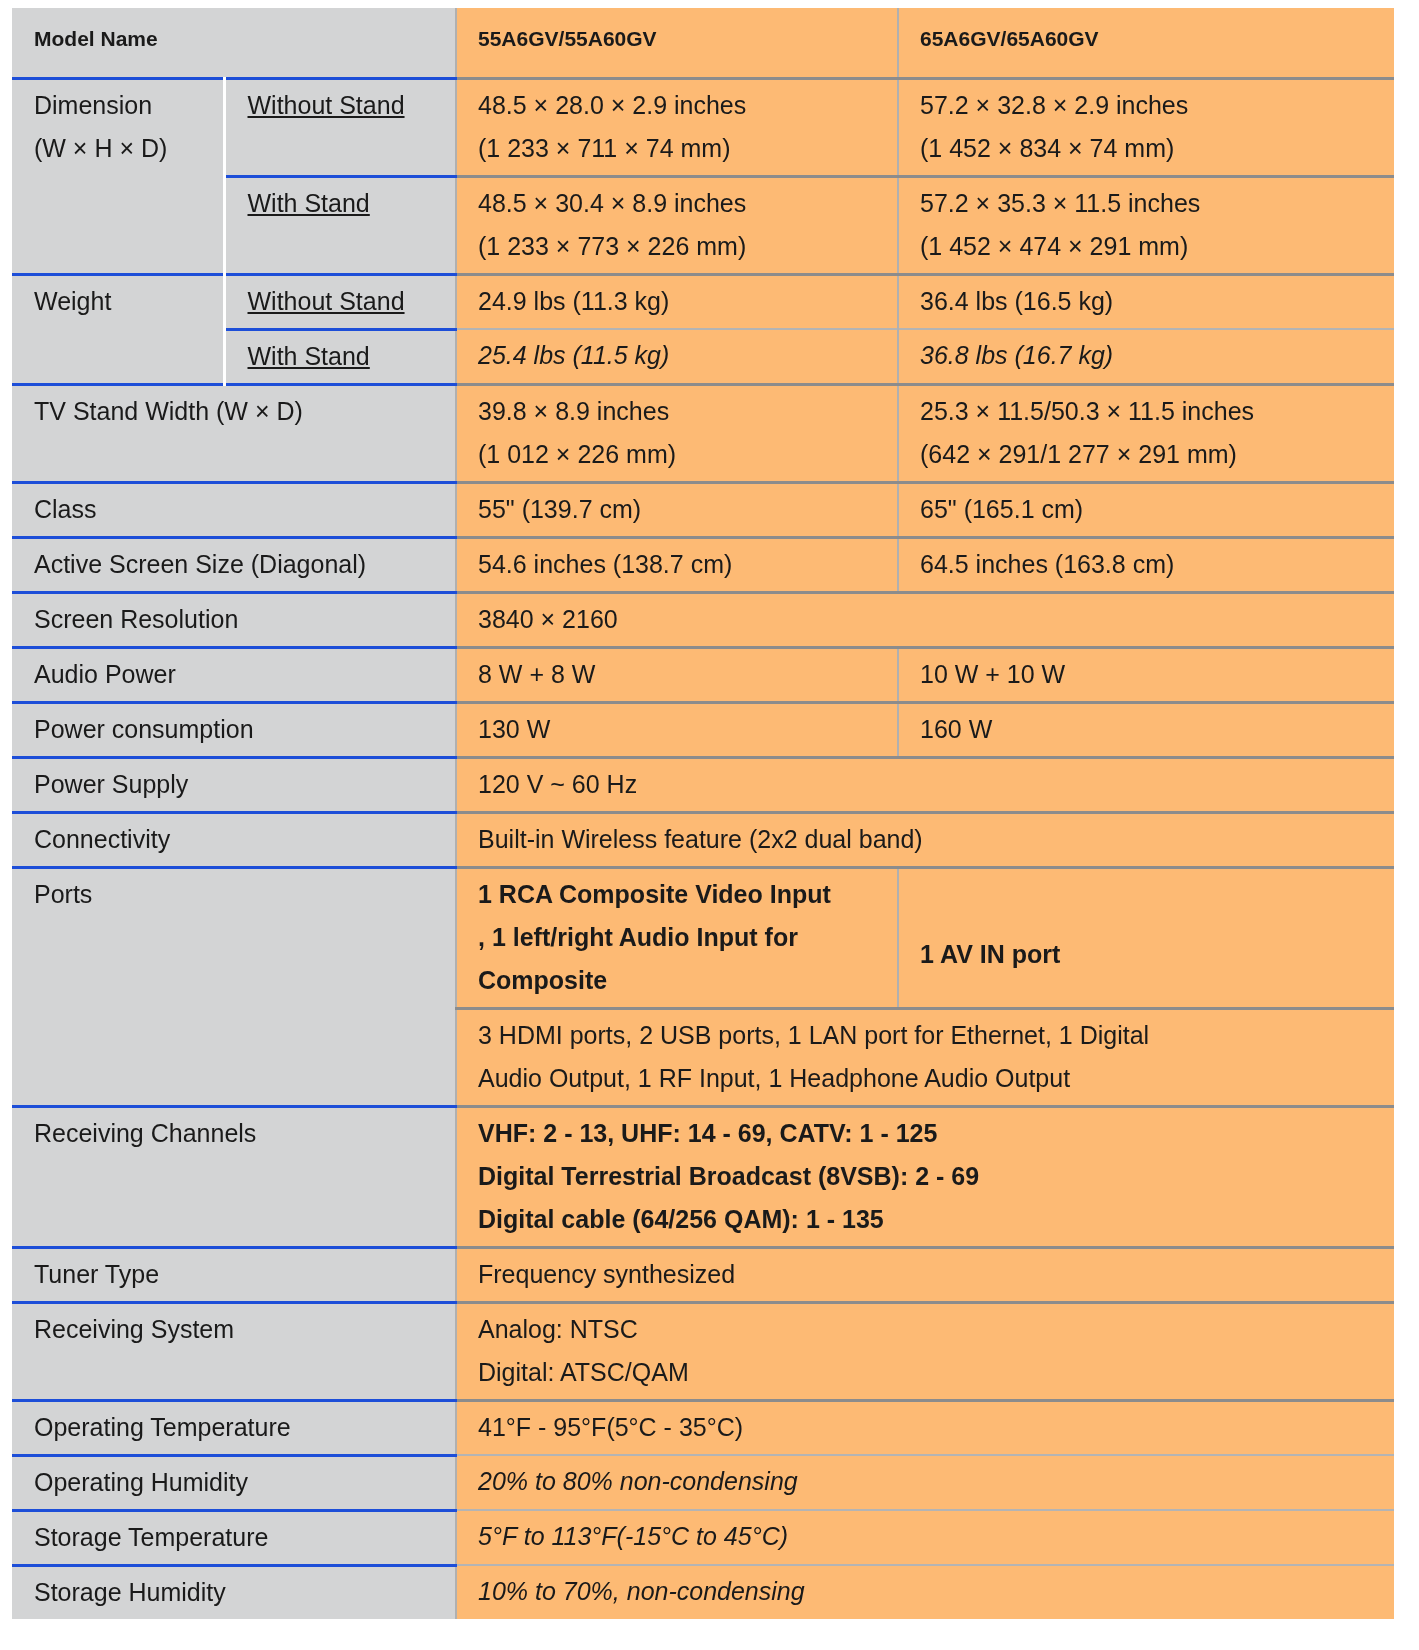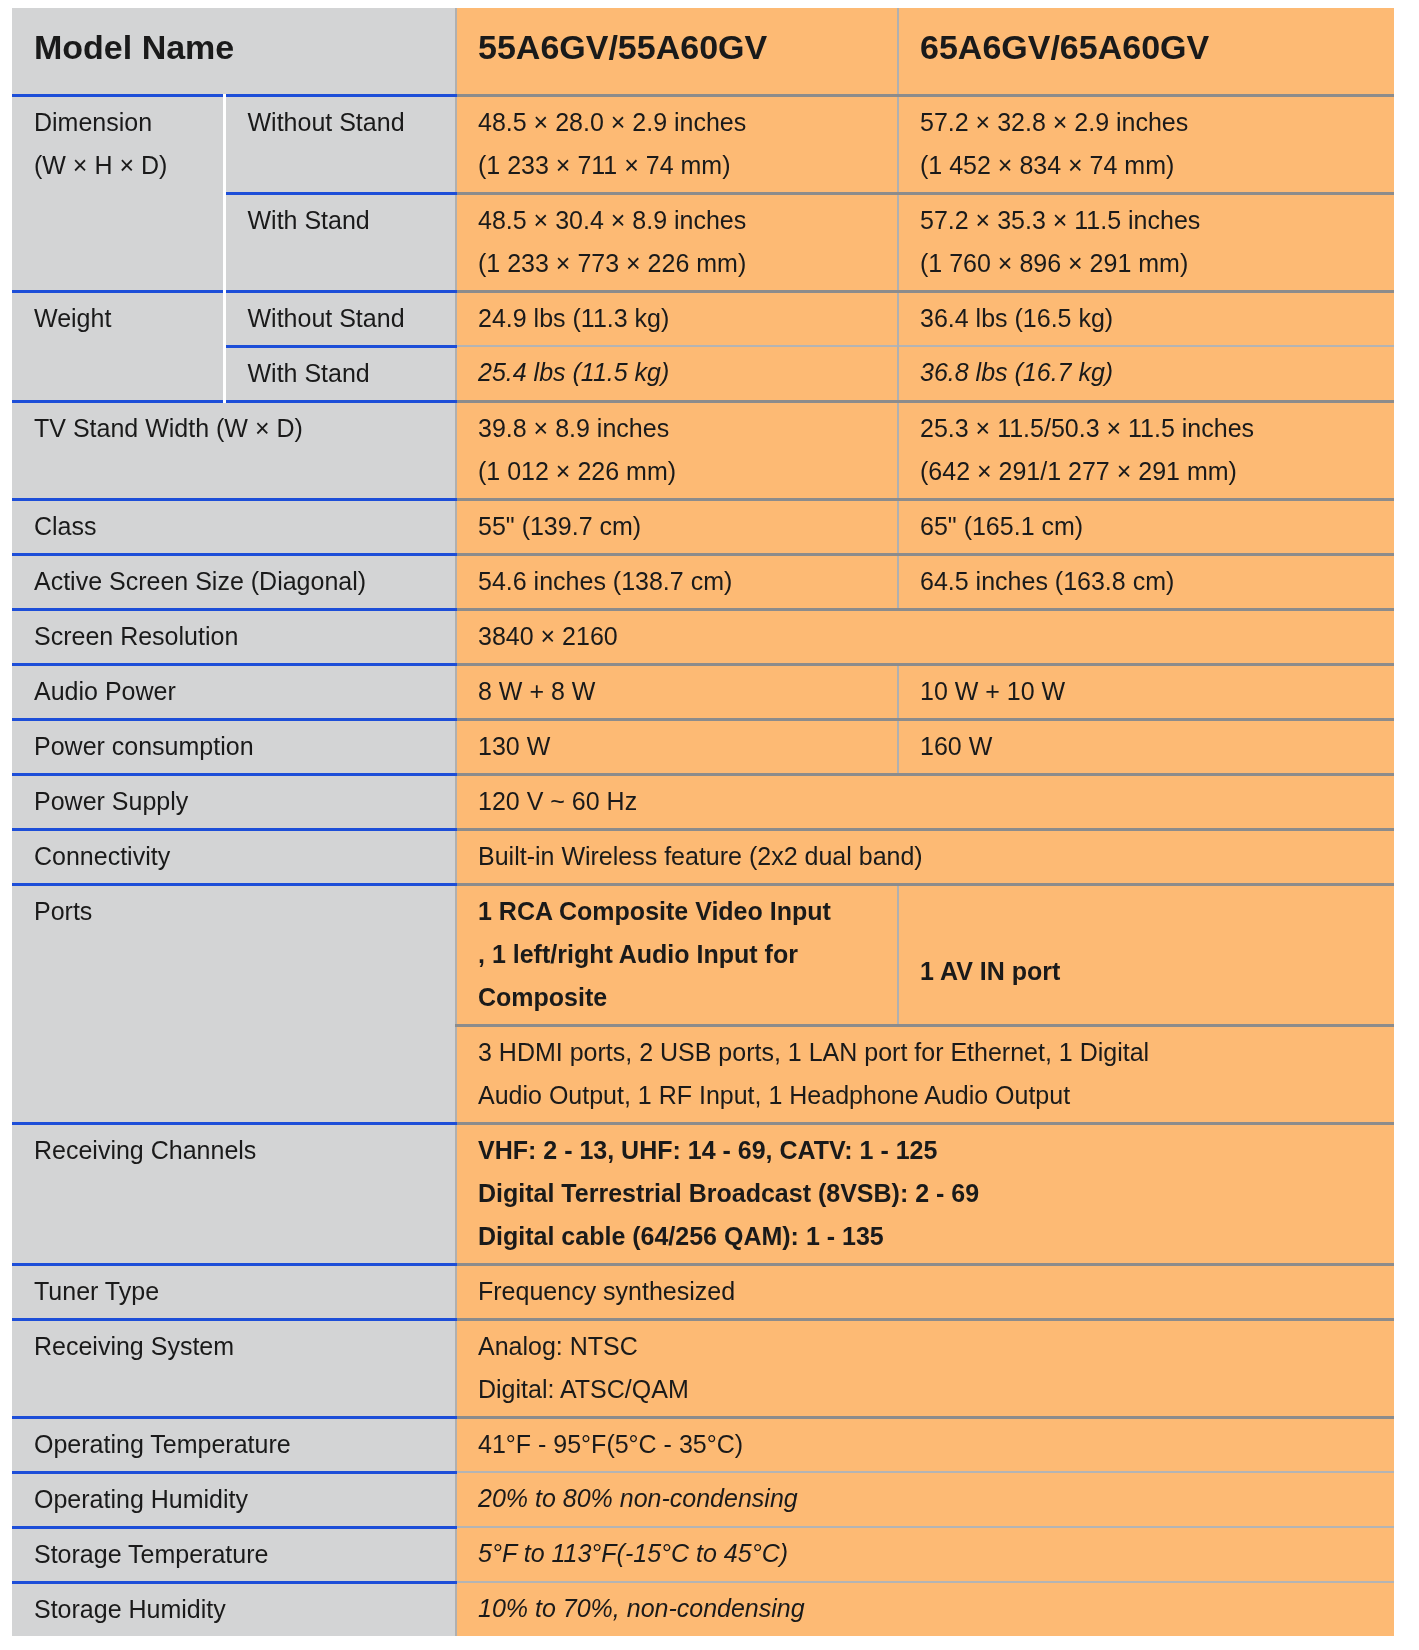--- a/index.html
+++ b/index.html
@@ -39,36 +39,37 @@
     background: #d3d4d5;
     border-top: 3px solid #1d4ed8;
     border-right: 3px solid #ffffff;
     padding: 9px 0 11px 22px;
     vertical-align: top;
     font-weight: normal;
   }
   td.lbl.nor { border-right: none; }
   td.lbl.sub {
     padding-left: 22px;
+    text-decoration: underline;
   }
 
   
   td.val {
     background: #fdba74;
     border-top: 3px solid #8c8c8c;
     border-left: 2px solid #b0b0b0;
     padding: 9px 0 11px 21px;
     vertical-align: top;
   }
   td.val.thin  { border-top: 2px solid #b4b4b4; font-style: italic; }
 
   
   td.hdr {
     font-weight: bold;
-    font-size: 34px;
+    font-size: 21px;
   }
   td.lbl.hdr { padding-top: 18px; padding-bottom: 24px; border-top: none; }
   td.val.hdr { padding-top: 18px; padding-bottom: 24px; border-top: none; }
 
   
   .ln { display: block; }
   .ln + .ln { margin-top: 11px; }
   .ln.gap + .ln.gap { }
 
   .tall { padding-bottom: 18px; }
@@ -110,21 +111,21 @@
   </tr>
 
   <tr>
     <td class="lbl sub nor">With Stand</td>
     <td class="val">
       <span class="ln">48.5 × 30.4 × 8.9 inches</span>
       <span class="ln">(1 233 × 773 × 226 mm)</span>
     </td>
     <td class="val">
       <span class="ln">57.2 × 35.3 × 11.5 inches</span>
-      <span class="ln">(1 760 × 896 × 291 mm)</span>
+      <span class="ln">(1 452 × 474 × 291 mm)</span>
     </td>
   </tr>
 
   <tr>
     <td class="lbl" rowspan="2">Weight</td>
     <td class="lbl sub nor">Without Stand</td>
     <td class="val">24.9 lbs (11.3 kg)</td>
     <td class="val">36.4 lbs (16.5 kg)</td>
   </tr>
 

